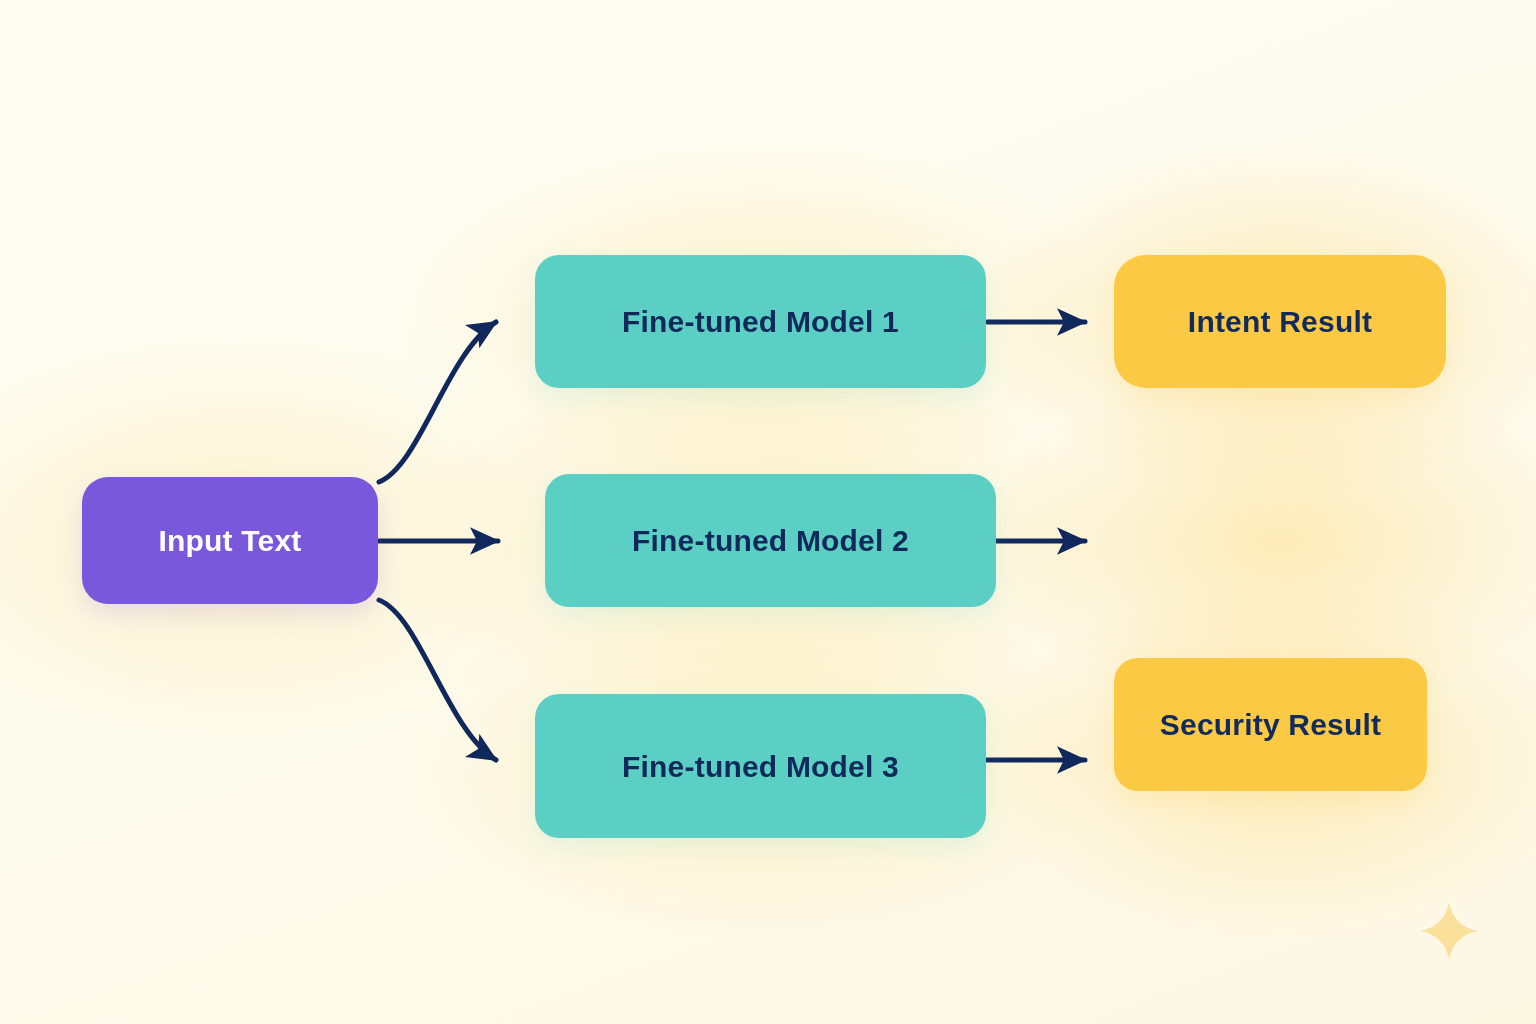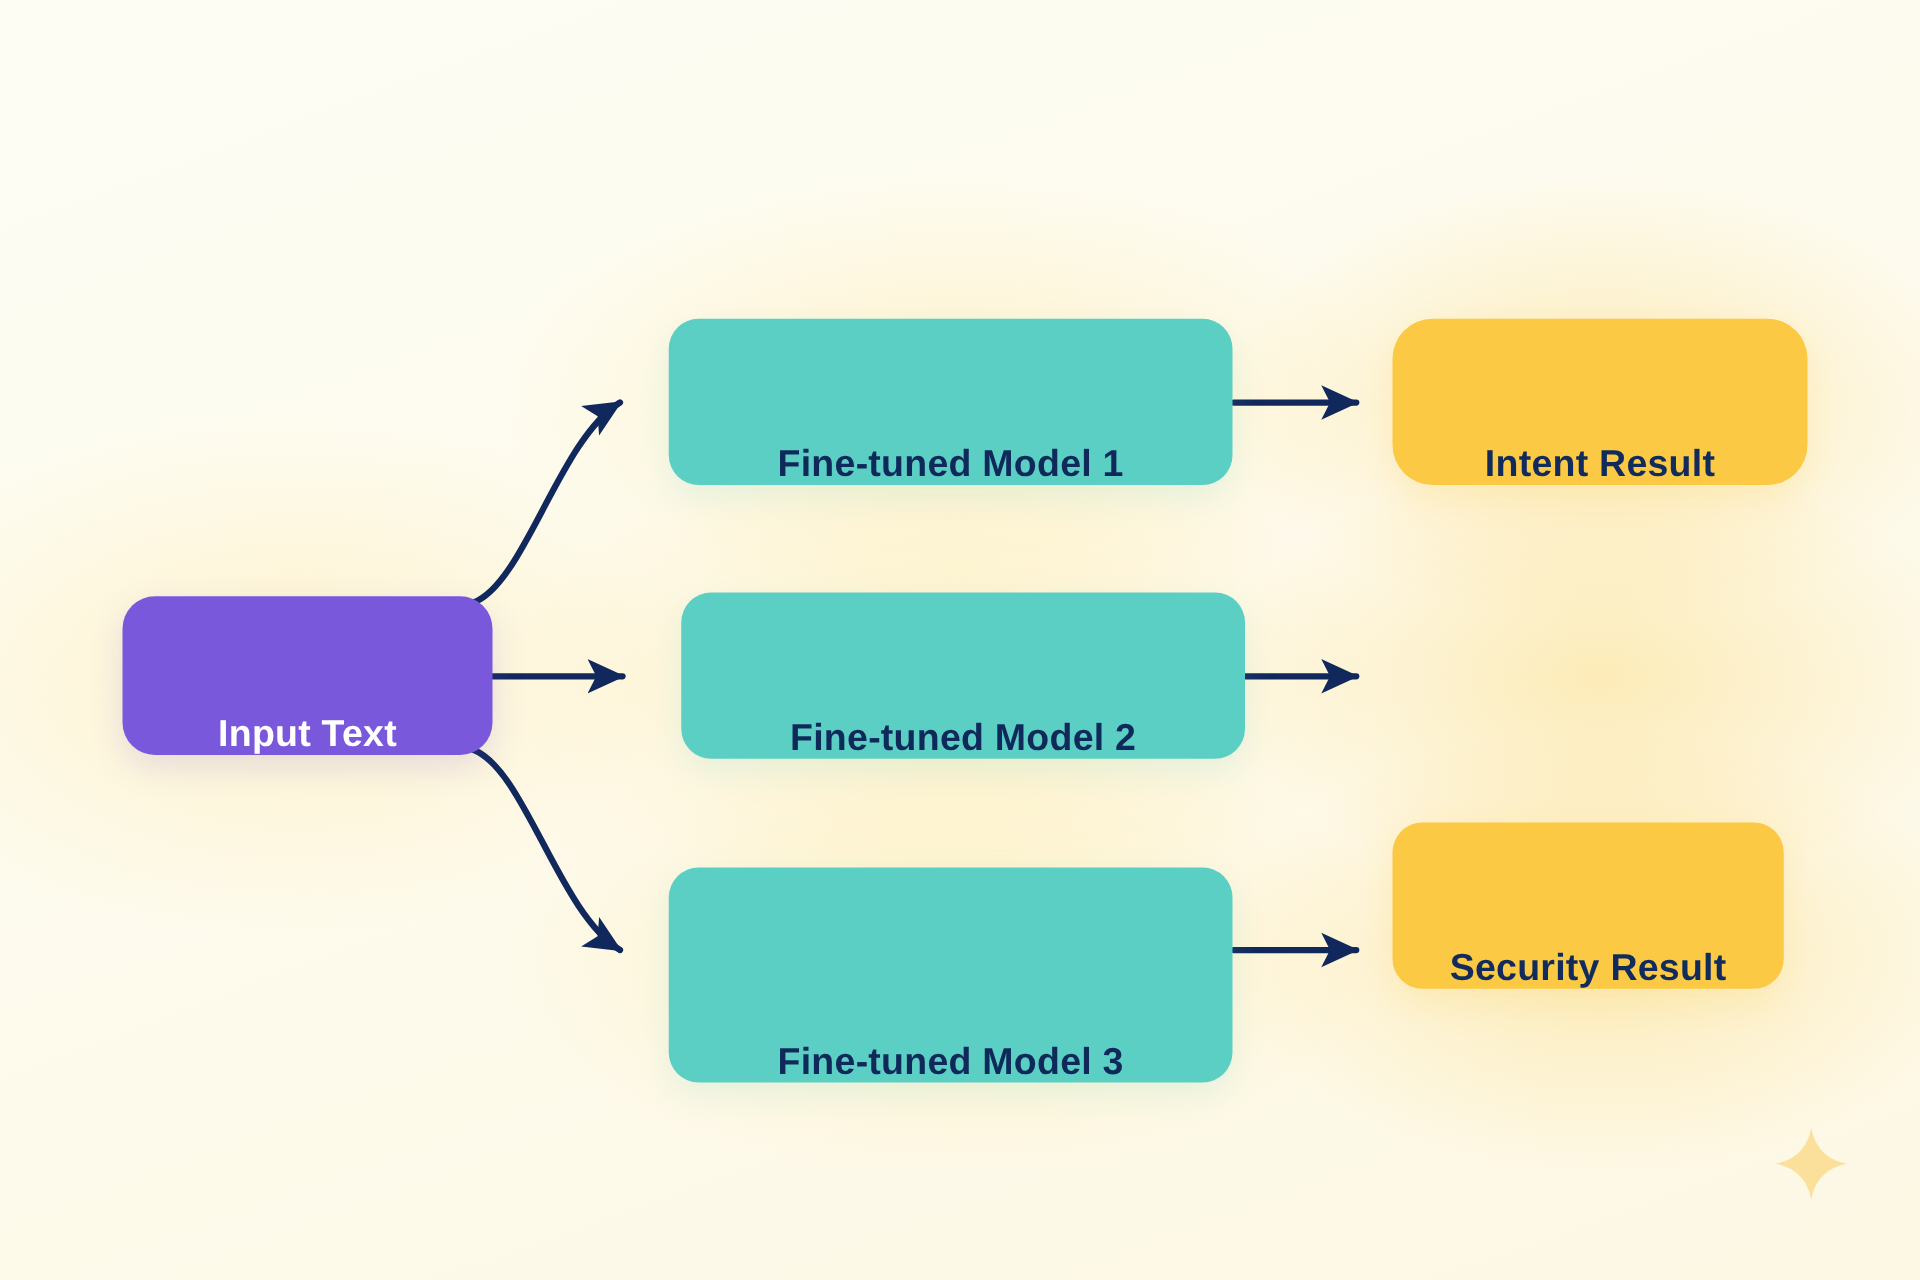--- a/index.html
+++ b/index.html
@@ -35,36 +35,35 @@
     left: 0; top: 0;
     width: 1536px; height: 1024px;
     pointer-events: none;
   }
 
   
   .node {
     position: absolute;
     box-sizing: border-box;
     display: flex;
-    align-items: flex-end;
+    align-items: center;
     justify-content: center;
     text-align: center;
     border-radius: 22px;
     font-weight: bold;
     letter-spacing: 0.2px;
     line-height: 1.1;
   }
 
   .node-input {
     background: #7a58dc;
     color: #ffffff;
     font-size: 30px;
     border-radius: 26px;
     box-shadow: 0 10px 26px rgba(122,88,220,0.16);
-    margin-left: 16px;
   }
 
   .node-model {
     background: #5ccfc4;
     color: #0f2a5a;
     font-size: 30px;
     border-radius: 24px;
     box-shadow: 0 10px 26px rgba(92,207,196,0.14);
   }
 
@@ -112,21 +111,21 @@
   </div>
 
   <div class="node node-model" style="left:535px; top:255px; width:451px; height:133px;">
     <span>Fine-tuned Model 1</span>
   </div>
 
   <div class="node node-model" style="left:535px; top:474px; width:451px; height:133px;margin-left:10px;">
     <span>Fine-tuned Model 2</span>
   </div>
 
-  <div class="node node-model" style="left:535px; top:694px; width:451px; height:172px;">
+  <div class="node node-model" style="left:535px; top:694px; width:451px; height:144px;">
     <span>Fine-tuned Model 3</span>
   </div>
 
   <div class="node node-result" style="left:1114px; top:255px; width:332px; height:133px;border-radius:32px;">
     <span>Intent Result</span>
   </div>
 
 
   <div class="node node-result" style="left:1114px; top:658px; width:313px; height:133px;">
     <span>Security Result</span>

